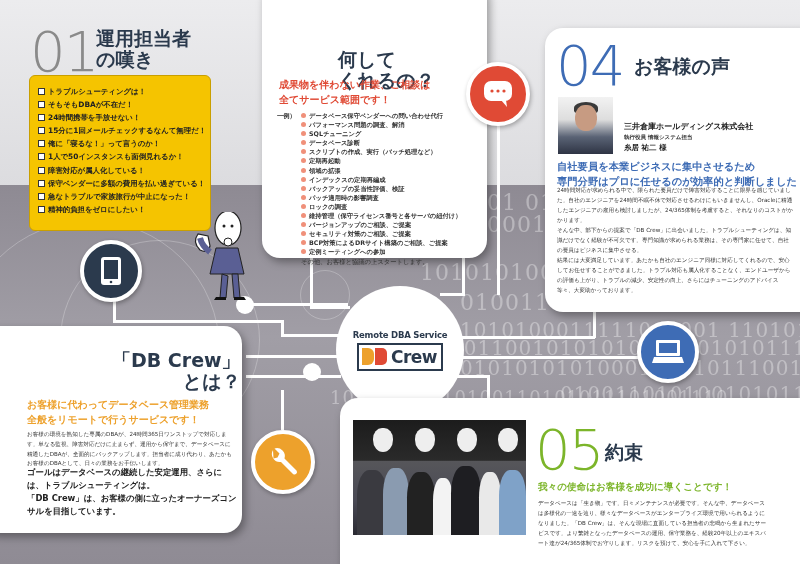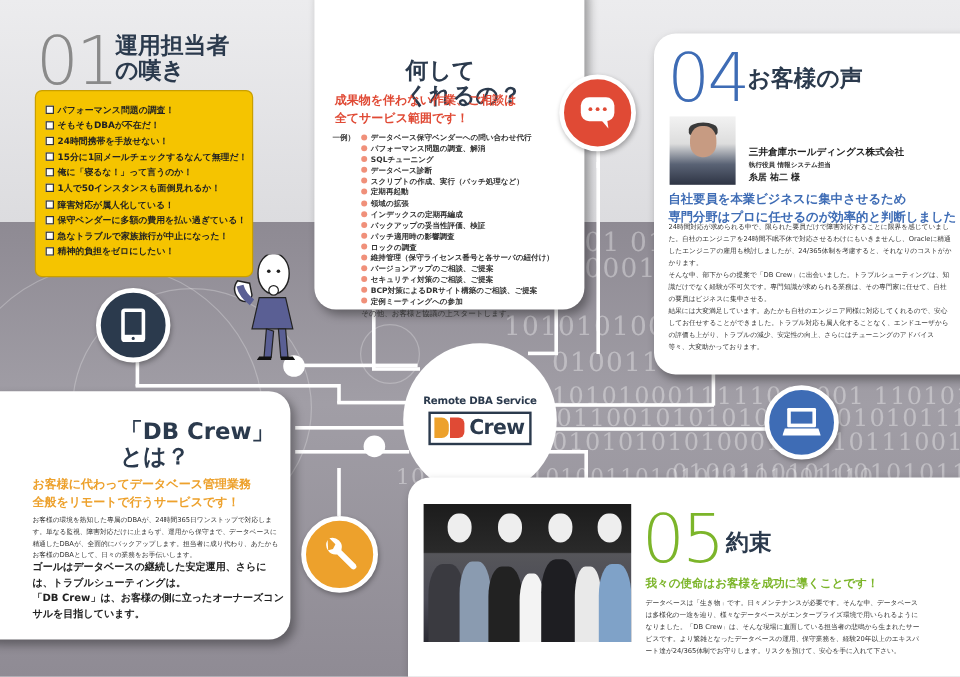--- a/index.html
+++ b/index.html
@@ -29,33 +29,33 @@
   .s03-title { position: absolute; left: 76px; top: 42px; margin-top: 27px; }
   .s03-lead { position: absolute; left: 17px; top: 98px; color: #e04a35; font-size: 10px; }
   .s03-list { position: absolute; left: 15px; top: 131px; }
   .s03-list .row { font-size: 6.3px; font-weight: bold; line-height: 9.1px; white-space: nowrap; color: #333; }
   .s03-list .pre { display: inline-block; width: 24px; }
   .dot { display: inline-block; width: 5px; height: 5px; border-radius: 50%; background: #f0907a; margin-right: 3px; vertical-align: 0; }
   .s03-foot { font-size: 6.3px; color: #333; line-height: 9px; margin-left: 24px; }
   
   .s04 { left: 545px; top: 28px; width: 270px; height: 284px; border-radius: 18px 0 0 18px; }
   .s04-num { position: absolute; left: 11px; top: 10px; color: #3e6cb5; }
-  .s04-title { position: absolute; left: 78px; top: 28px; text-align: center; }
+  .s04-title { position: absolute; left: 89px; top: 28px; text-align: center; }
   .photo-man { position: absolute; left: 13px; top: 69px; width: 55px; height: 57px; background: linear-gradient(#f2f2f2 0%, #ddd 40%, #5a6375 70%, #2e3444 100%); overflow: hidden; }
   .photo-man .head { position: absolute; left: 17px; top: 8px; width: 22px; height: 26px; border-radius: 45%; background: #c79b82; }
   .photo-man .hair { position: absolute; left: 16px; top: 5px; width: 24px; height: 12px; border-radius: 50% 50% 30% 30%; background: #3a3a3a; }
   .s04-company { position: absolute; left: 79px; top: 93px; font-weight: bold; font-size: 8px; color: #222; }
   .s04-role { position: absolute; left: 79px; top: 106px; font-size: 5.5px; font-weight: bold; color: #333; }
   .s04-name { position: absolute; left: 79px; top: 115px; font-size: 7.5px; font-weight: bold; color: #222; }
   .s04-lead { position: absolute; left: 12px; top: 131px; color: #3e6cb5; font-size: 10.3px; }
   .s04-body { position: absolute; left: 12px; top: 158px; width: 236px; font-size: 5.6px; line-height: 1.78; }
   
   .s02 { left: -20px; top: 326px; width: 262px; height: 207px; }
   .s02-num { position: absolute; left: 47px; top: 22px; color: #eda12c; }
-  .s02-title { position: absolute; left: 120px; top: 24px; }
+  .s02-title { position: absolute; left: 132px; top: 24px; text-align: right; }
   .s02-lead { position: absolute; left: 47px; top: 72px; color: #eda12c; font-size: 10px; }
   .s02-body { position: absolute; left: 47px; top: 104px; width: 205px; font-size: 5.6px; line-height: 1.75; }
   .s02-bold { position: absolute; left: 47px; top: 140px; width: 210px; font-size: 8.4px; font-weight: bold; line-height: 1.55; color: #222; }
   
   .s05 { left: 340px; top: 398px; width: 480px; height: 190px; }
   .s05-photo { position: absolute; left: 13px; top: 22px; width: 173px; height: 115px; background: linear-gradient(#1c1c1c 0%, #2a2a2a 35%, #56565a 36%, #4a4a55 70%, #2a2a32 100%); overflow: hidden; }
   .face { position: absolute; top: 8px; width: 20px; height: 24px; background: #eee; border-radius: 45% 45% 50% 50%; }
   .person { position: absolute; border-radius: 40% 40% 0 0; }
   .s05-num { position: absolute; left: 195px; top: 24px; color: #7cb52a; }
   .s05-title { position: absolute; left: 265px; top: 44px; }
@@ -113,21 +113,21 @@
 <div class="node" style="left:236px;top:296px;"></div>
 <div class="node" style="left:303px;top:363px;"></div>
 <div class="node" style="left:455px;top:176px;"></div>
 
 <div class="num s01-num">01</div>
 <div class="htitle s01-title">
   <div>運用担当者</div>
   <div>の嘆き</div>
 </div>
 <ul class="yellow">
-  <li><span class="chk"></span><span>パフォーマンス問題の調査！</span></li>
+  <li><span class="chk"></span><span>トラブルシューティングは！</span></li>
   <li><span class="chk"></span><span>そもそもDBAが不在だ！</span></li>
   <li><span class="chk"></span><span>24時間携帯を手放せない！</span></li>
   <li><span class="chk"></span><span>15分に1回メールチェックするなんて無理だ！</span></li>
   <li><span class="chk"></span><span>俺に「寝るな！」って言うのか！</span></li>
   <li><span class="chk"></span><span>1人で50インスタンスも面倒見れるか！</span></li>
   <li><span class="chk"></span><span>障害対応が属人化している！</span></li>
   <li><span class="chk"></span><span>保守ベンダーに多額の費用を払い過ぎている！</span></li>
   <li><span class="chk"></span><span>急なトラブルで家族旅行が中止になった！</span></li>
   <li><span class="chk"></span><span>精神的負担をゼロにしたい！</span></li>
 </ul>

